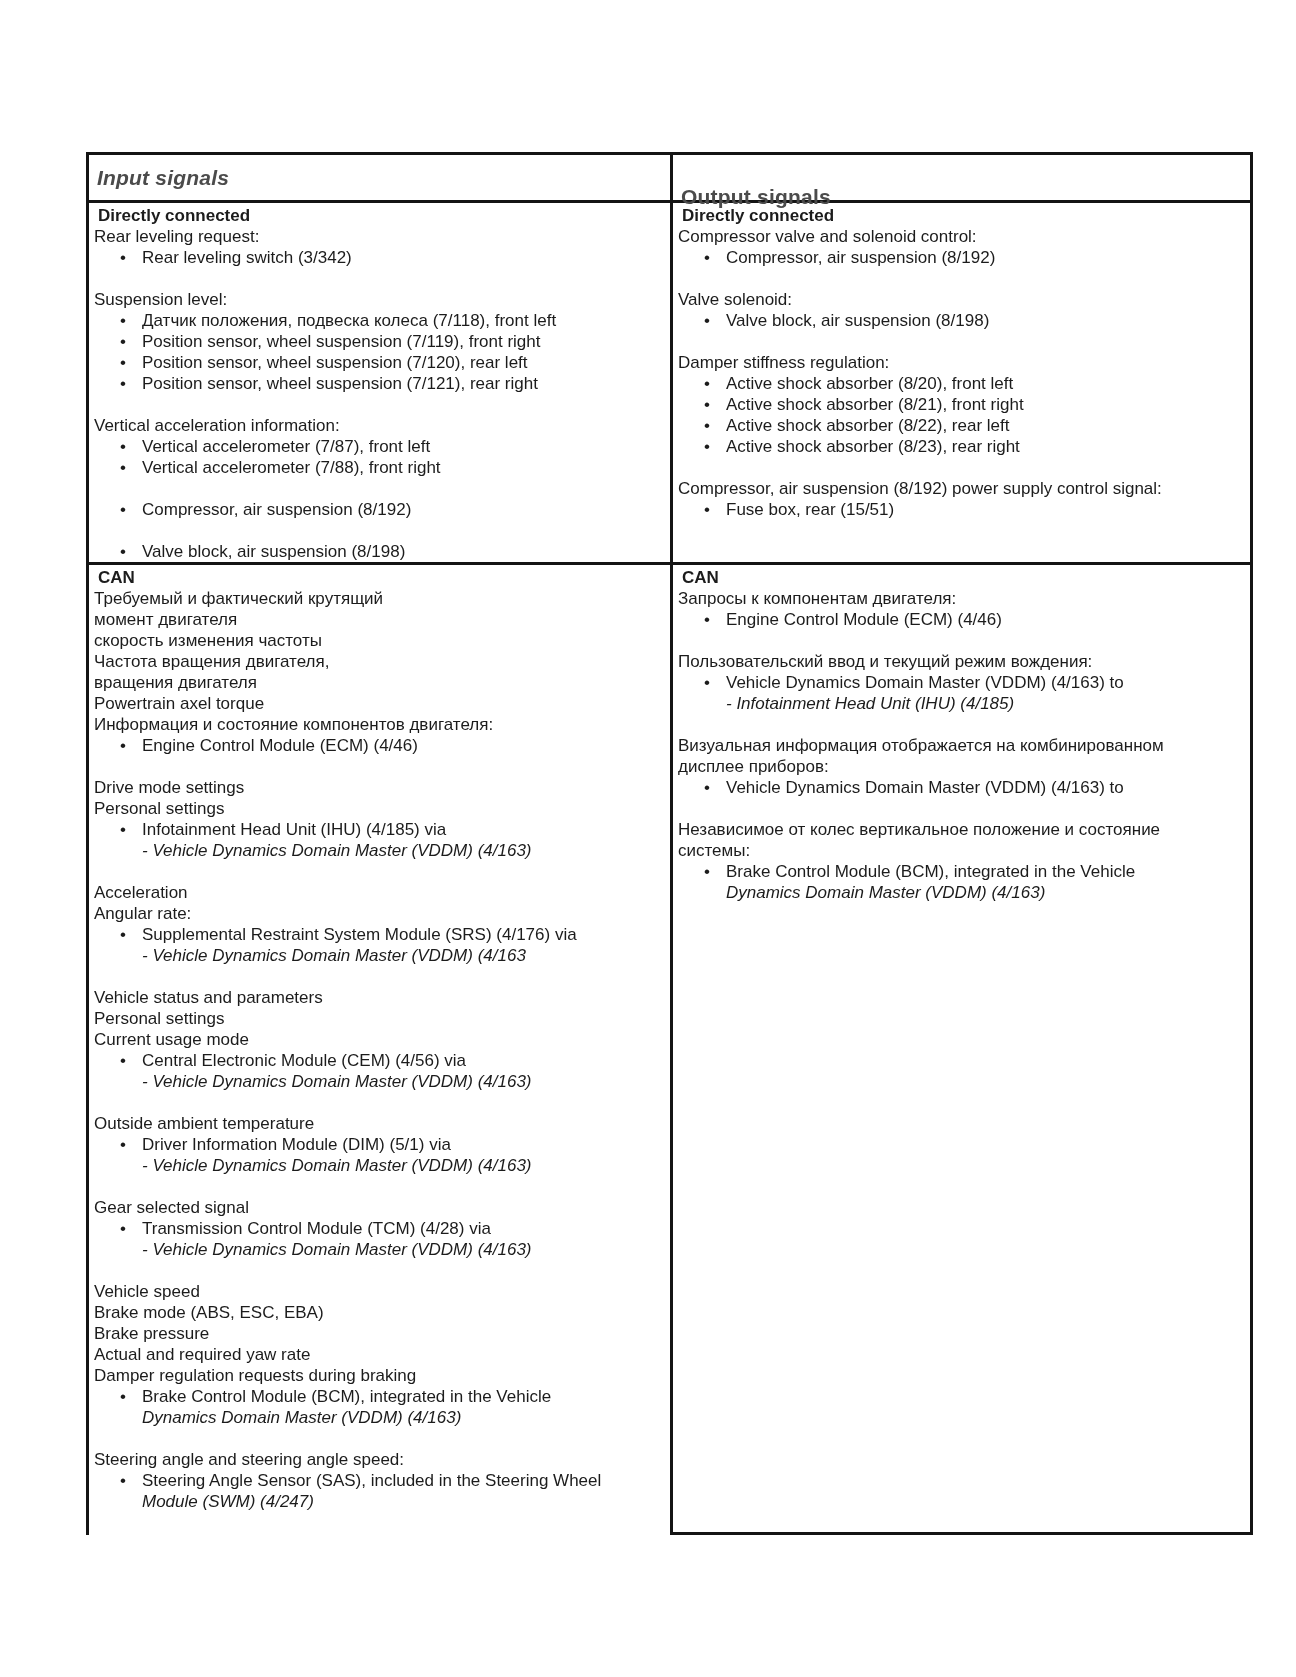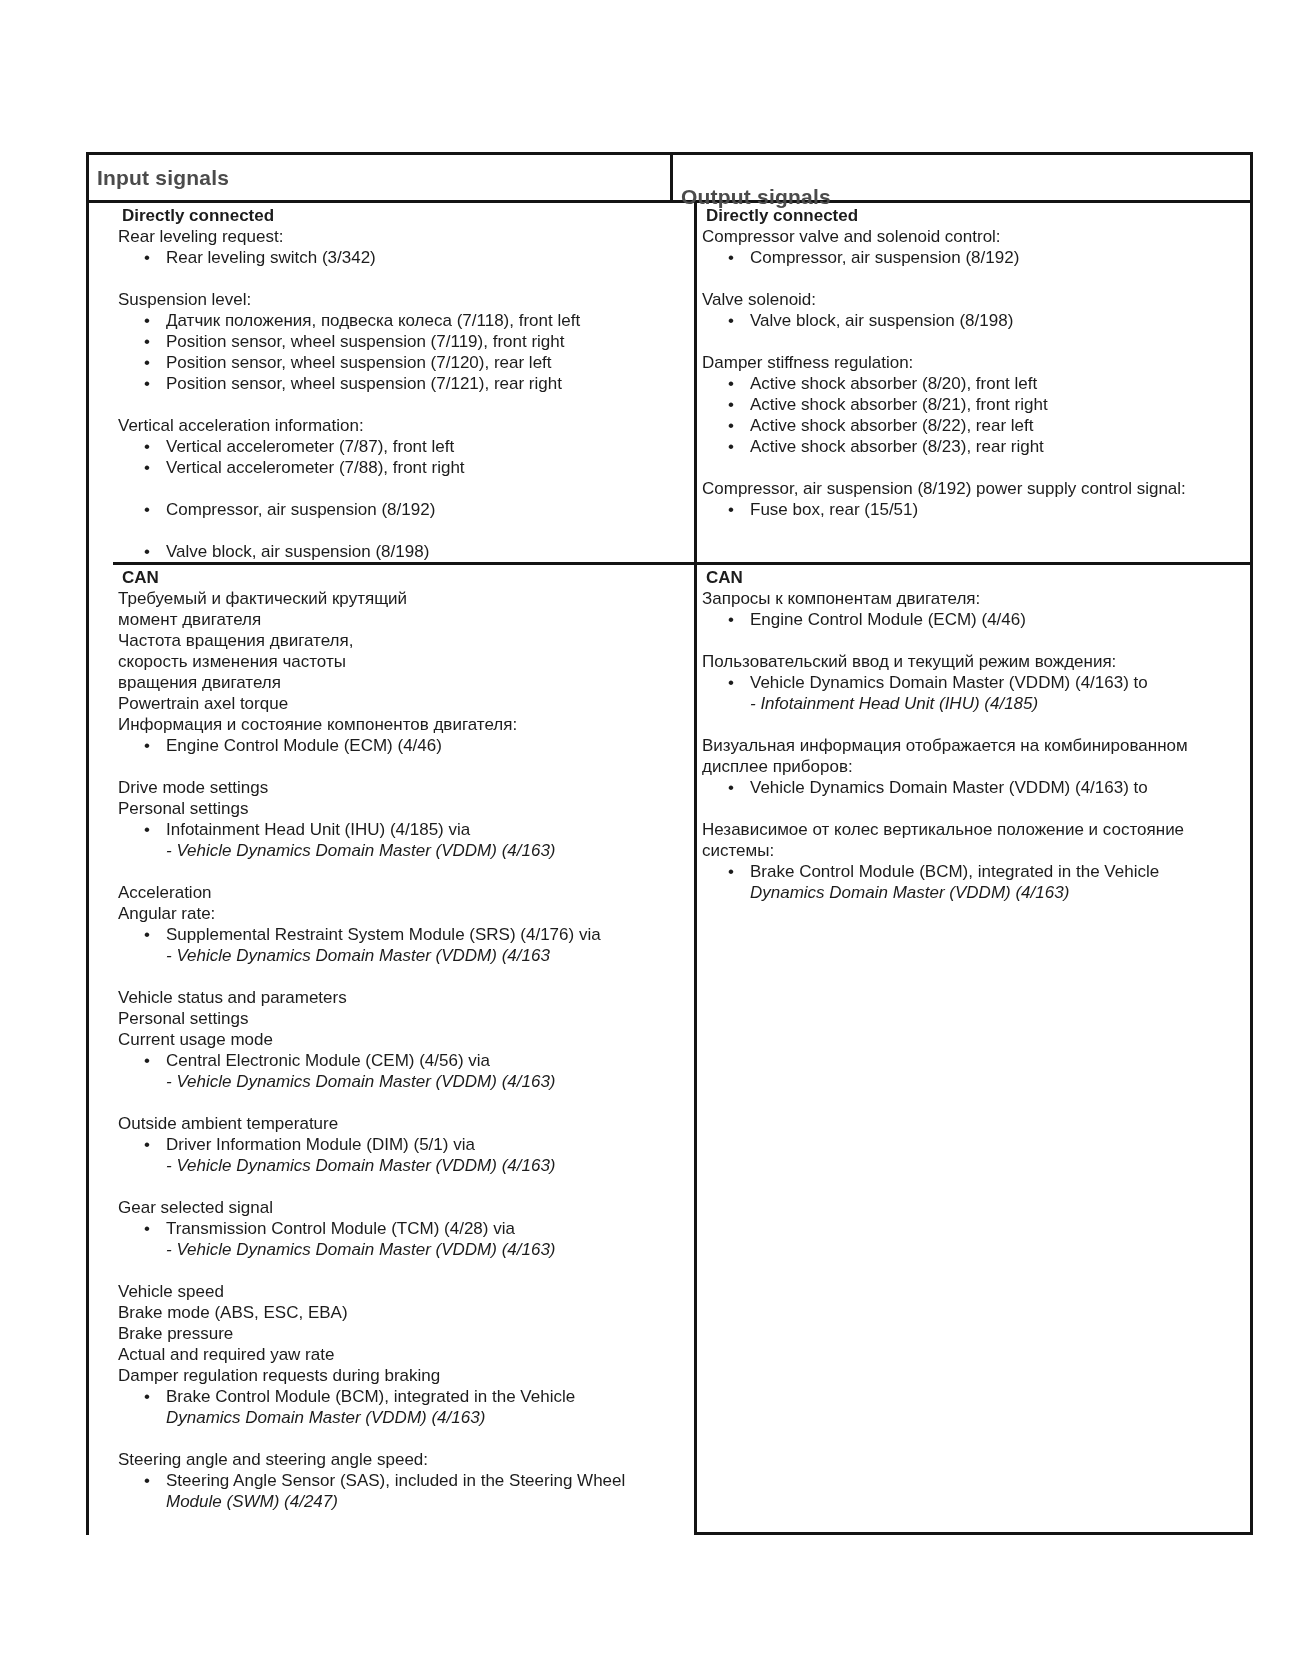--- a/index.html
+++ b/index.html
@@ -27,21 +27,20 @@
     background: #ffffff;
   }
   .thead-row {
     display: flex;
     height: 45px;
     border-bottom: 3px solid #141414;
   }
   .trow {
     display: flex;
     border-bottom: 3px solid #141414;
-    margin-left: 24px;
   }
   .trow.row-can      { height: 970px; border-bottom: none; }
   .cell {
     box-sizing: border-box;
     overflow: hidden;
     padding-top: 2px;
   }
   .cell.left  { width: 584px; border-right: 3px solid #141414; }
   .cell.right { flex: 1; }
   .row-can .cell.right { border-bottom: 3px solid #141414; }
@@ -51,21 +50,21 @@
   .hcell {
     box-sizing: border-box;
     display: flex;
     align-items: center;
     padding-left: 8px;
     font-size: 21px;
     font-weight: bold;
     color: #4b4b4b;
     letter-spacing: 0.2px;
   }
-  .hcell.left  { width: 584px; border-right: 3px solid #141414; }
+  .hcell.left  { width: 584px; border-right: 3px solid #141414; font-style: italic; }
   .hcell.right { flex: 1; margin-top: 39px; }
 
   
   .line {
     font-size: 17px;
     line-height: 21px;
     height: 21px;
     color: #1c1c1c;
     white-space: nowrap;
   }
@@ -129,22 +128,22 @@
             <div class="line lz"></div>
             <div class="line lt">Compressor, air suspension (8/192) power supply control signal:</div>
             <div class="line lb">Fuse box, rear (15/51)</div>
           </div>
         </div>
         <div class="trow row-can">
           <div class="cell left">
             <div class="line lh">CAN</div>
             <div class="line lt">Требуемый и фактический крутящий</div>
             <div class="line lt">момент двигателя</div>
+            <div class="line lt">скорость изменения частоты</div>
             <div class="line lt">Частота вращения двигателя,</div>
-            <div class="line lt">скорость изменения частоты</div>
             <div class="line lt">вращения двигателя</div>
             <div class="line lt">Powertrain axel torque</div>
             <div class="line lt">Информация и состояние компонентов двигателя:</div>
             <div class="line lb">Engine Control Module (ECM) (4/46)</div>
             <div class="line lz"></div>
             <div class="line lt">Drive mode settings</div>
             <div class="line lt">Personal settings</div>
             <div class="line lb">Infotainment Head Unit (IHU) (4/185) via</div>
             <div class="line ld">- Vehicle Dynamics Domain Master (VDDM) (4/163)</div>
             <div class="line lz"></div>

